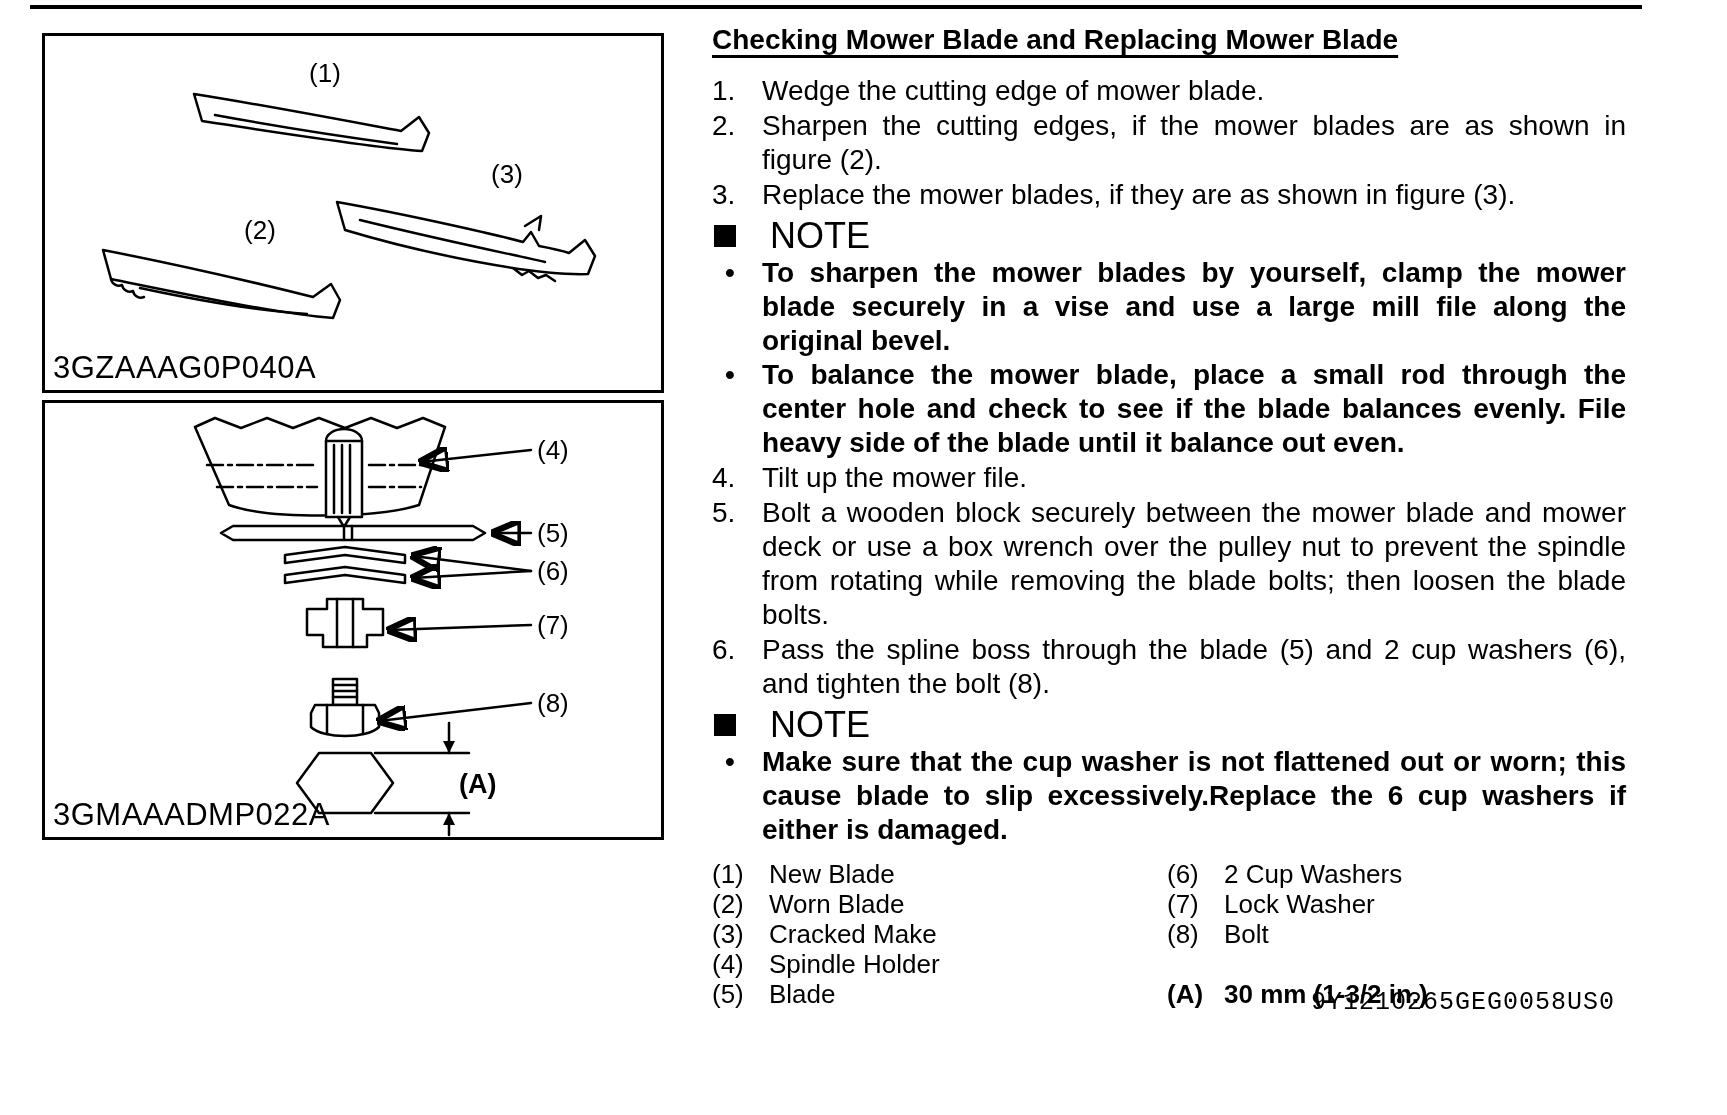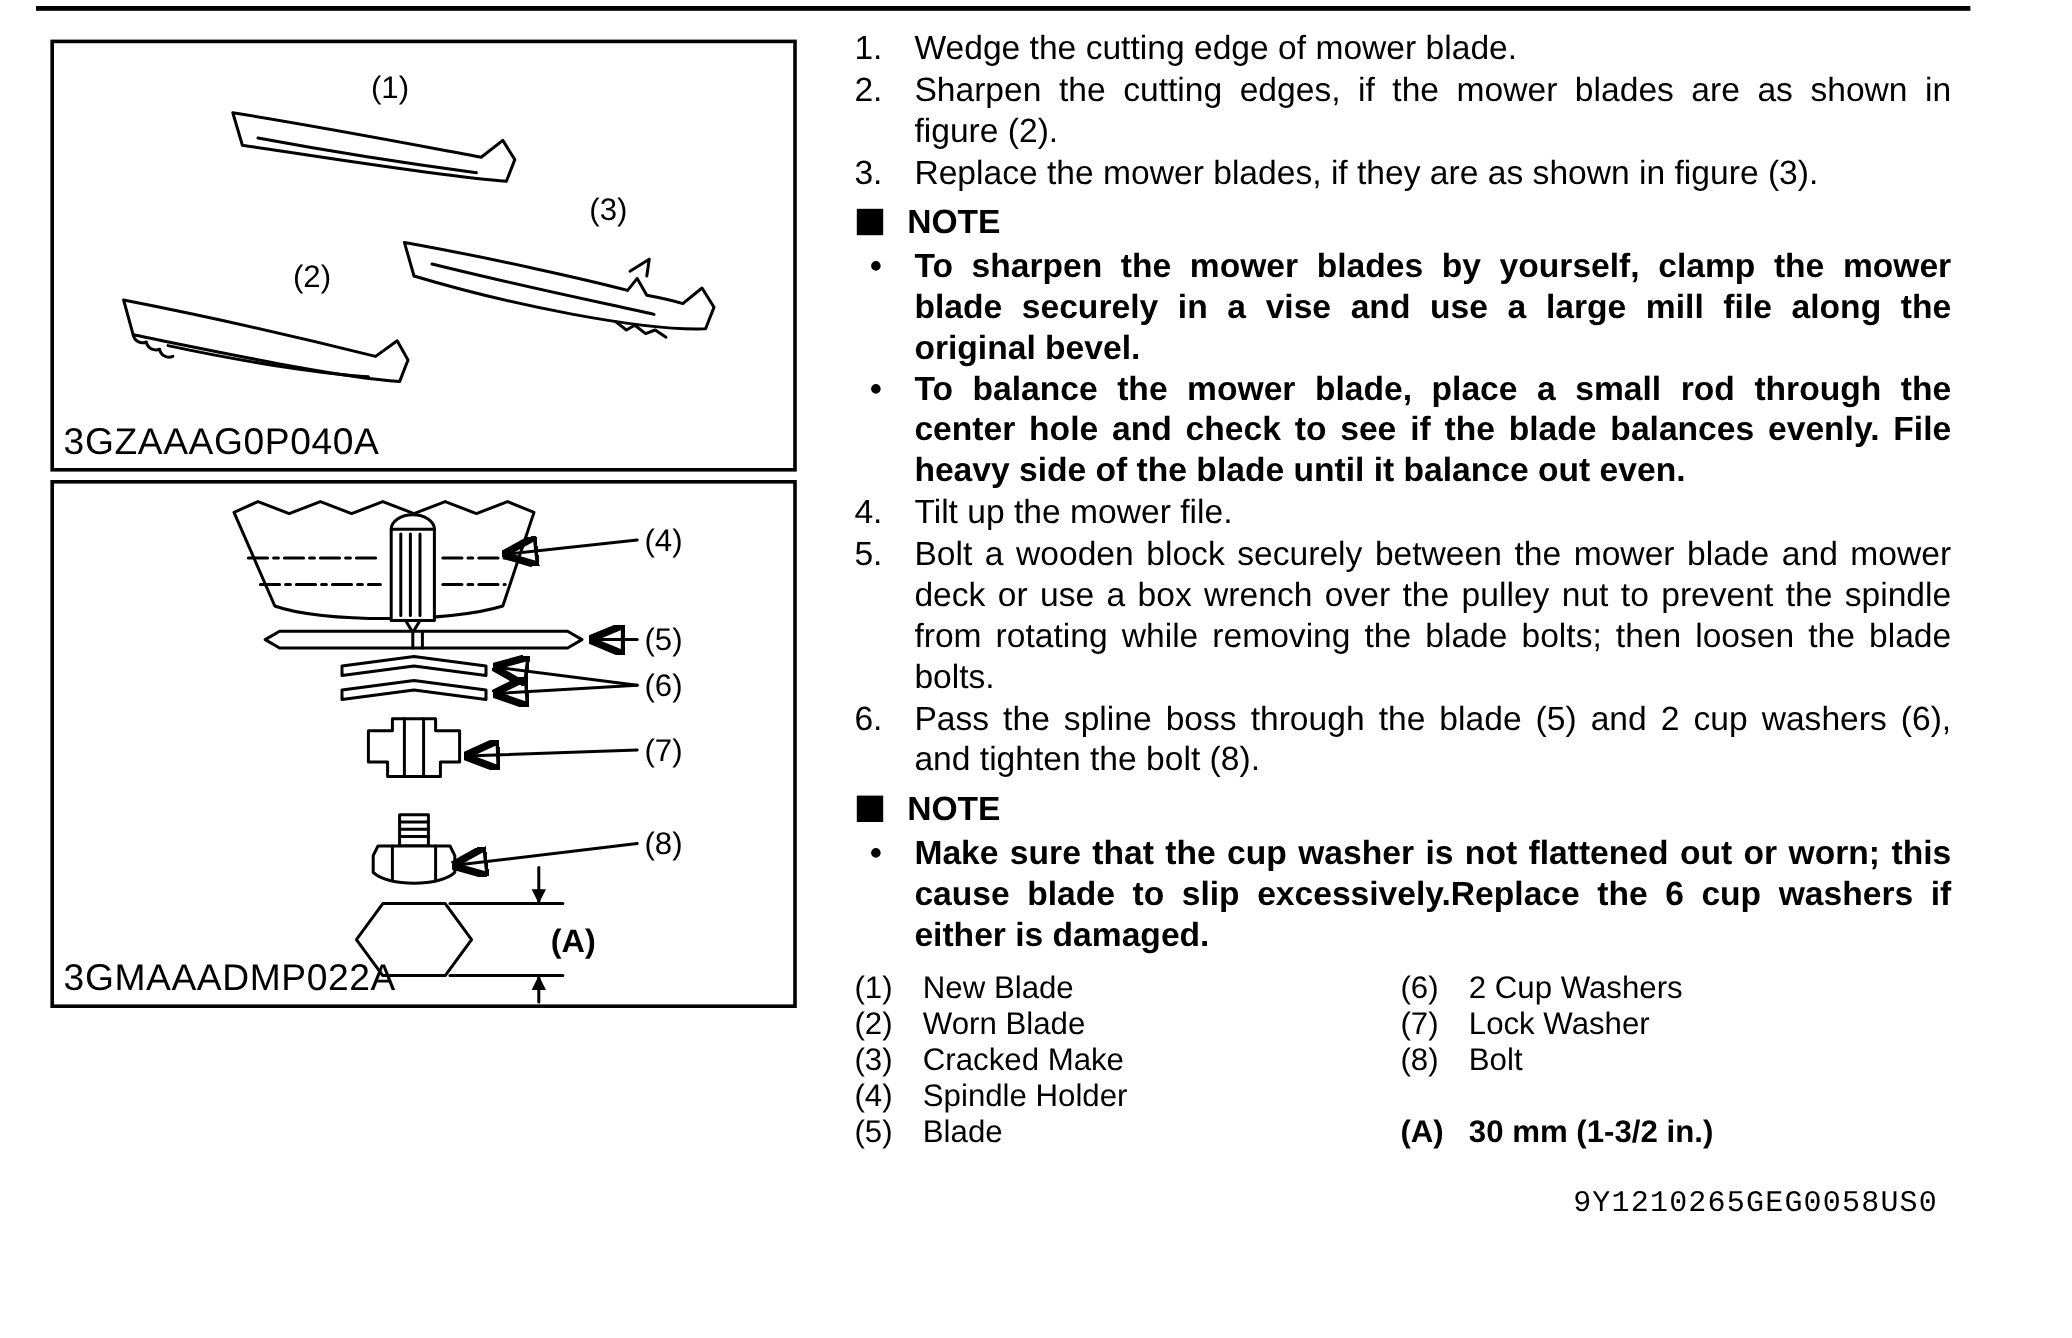--- a/index.html
+++ b/index.html
@@ -19,21 +19,21 @@
   .title { font-size:28px; font-weight:bold; text-decoration:underline;
            text-underline-offset:6px; text-decoration-thickness:3px;
            line-height:36px; margin-bottom:16px; }
 
   .step { display:flex; font-size:28px; line-height:34px; margin:1px 0; }
   .step .num { flex:0 0 50px; }
   .step .text { flex:1; text-align:justify; }
 
   .note-head { display:flex; align-items:center; margin:7px 0 3px 0; line-height:34px; }
   .note-square { width:22px; height:22px; background:#000; margin-left:2px; flex:0 0 22px; }
-  .note-label { font-weight:bold; font-size:28px; margin-left:20px; }
+  .note-label { font-weight:normal; font-size:36px; margin-left:34px; }
 
   .bullet { display:flex; font-size:28px; line-height:34px; font-weight:bold; }
   .bullet .dot { flex:0 0 50px; padding-left:13px; }
   .bullet .text { flex:1; text-align:justify; }
 
   .legend { display:flex; margin-top:12px; font-size:26px; line-height:30px; }
   .legend-left { width:455px; }
   .legend-right { flex:1; }
   .legend-row { display:flex; }
   .legend-row .lnum { flex:0 0 57px; }
@@ -138,20 +138,21 @@
       <text x="492" y="177">(6)</text>
       <text x="492" y="231">(7)</text>
       <text x="492" y="309">(8)</text>
       <text x="414" y="390" class="bold">(A)</text>
     </svg>
     <div class="fig-caption">3GMAAADMP022A</div>
   </div>
 
   <div class="content">
 
+    <h1 class="title">Checking Mower Blade and Replacing Mower Blade</h1>
 
     <div class="step">
       <span class="num">1.</span>
       <span class="text">Wedge the cutting edge of mower blade.</span>
     </div>
     <div class="step">
       <span class="num">2.</span>
       <span class="text">Sharpen the cutting edges, if the mower blades are as shown in figure (2).</span>
     </div>
     <div class="step">

